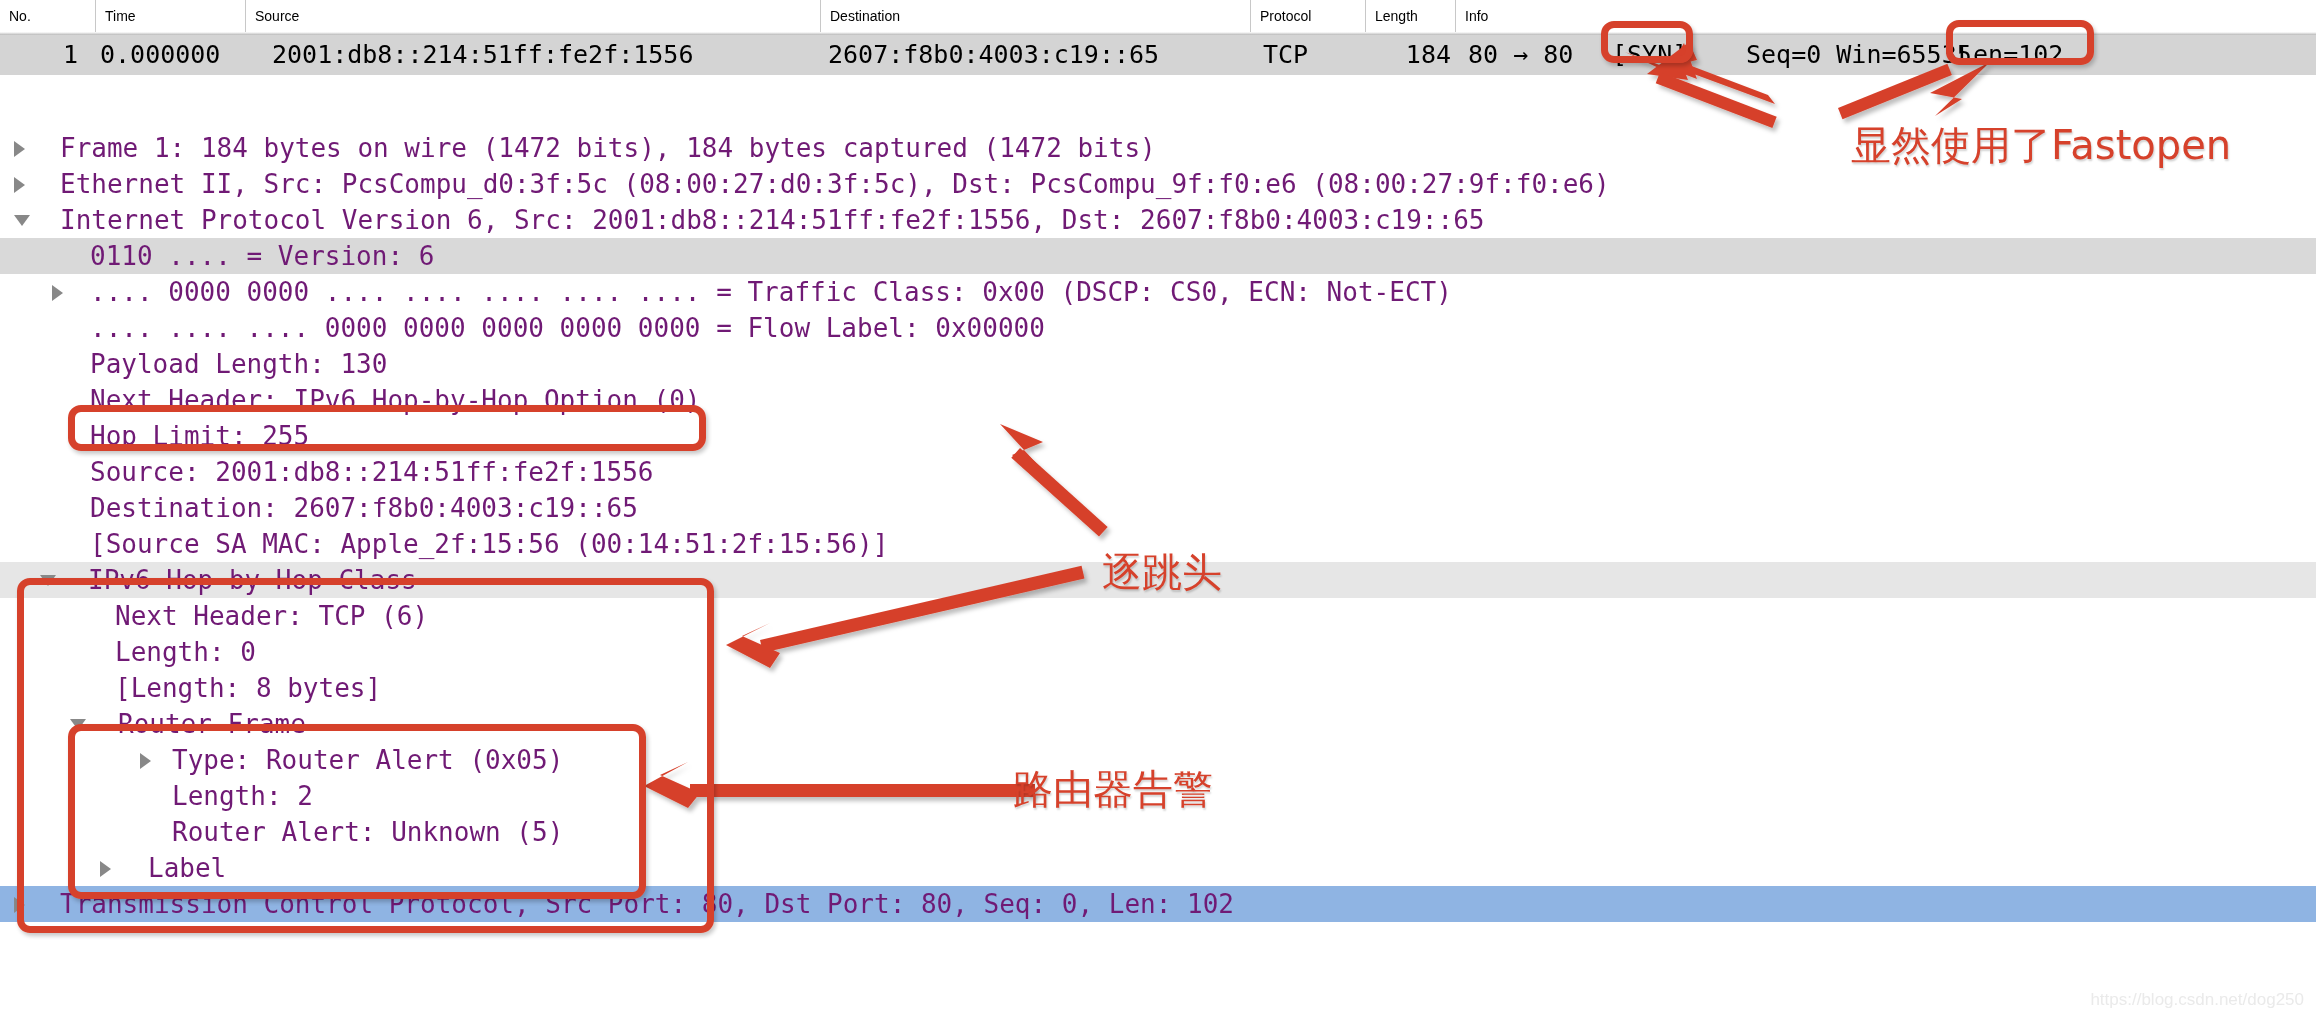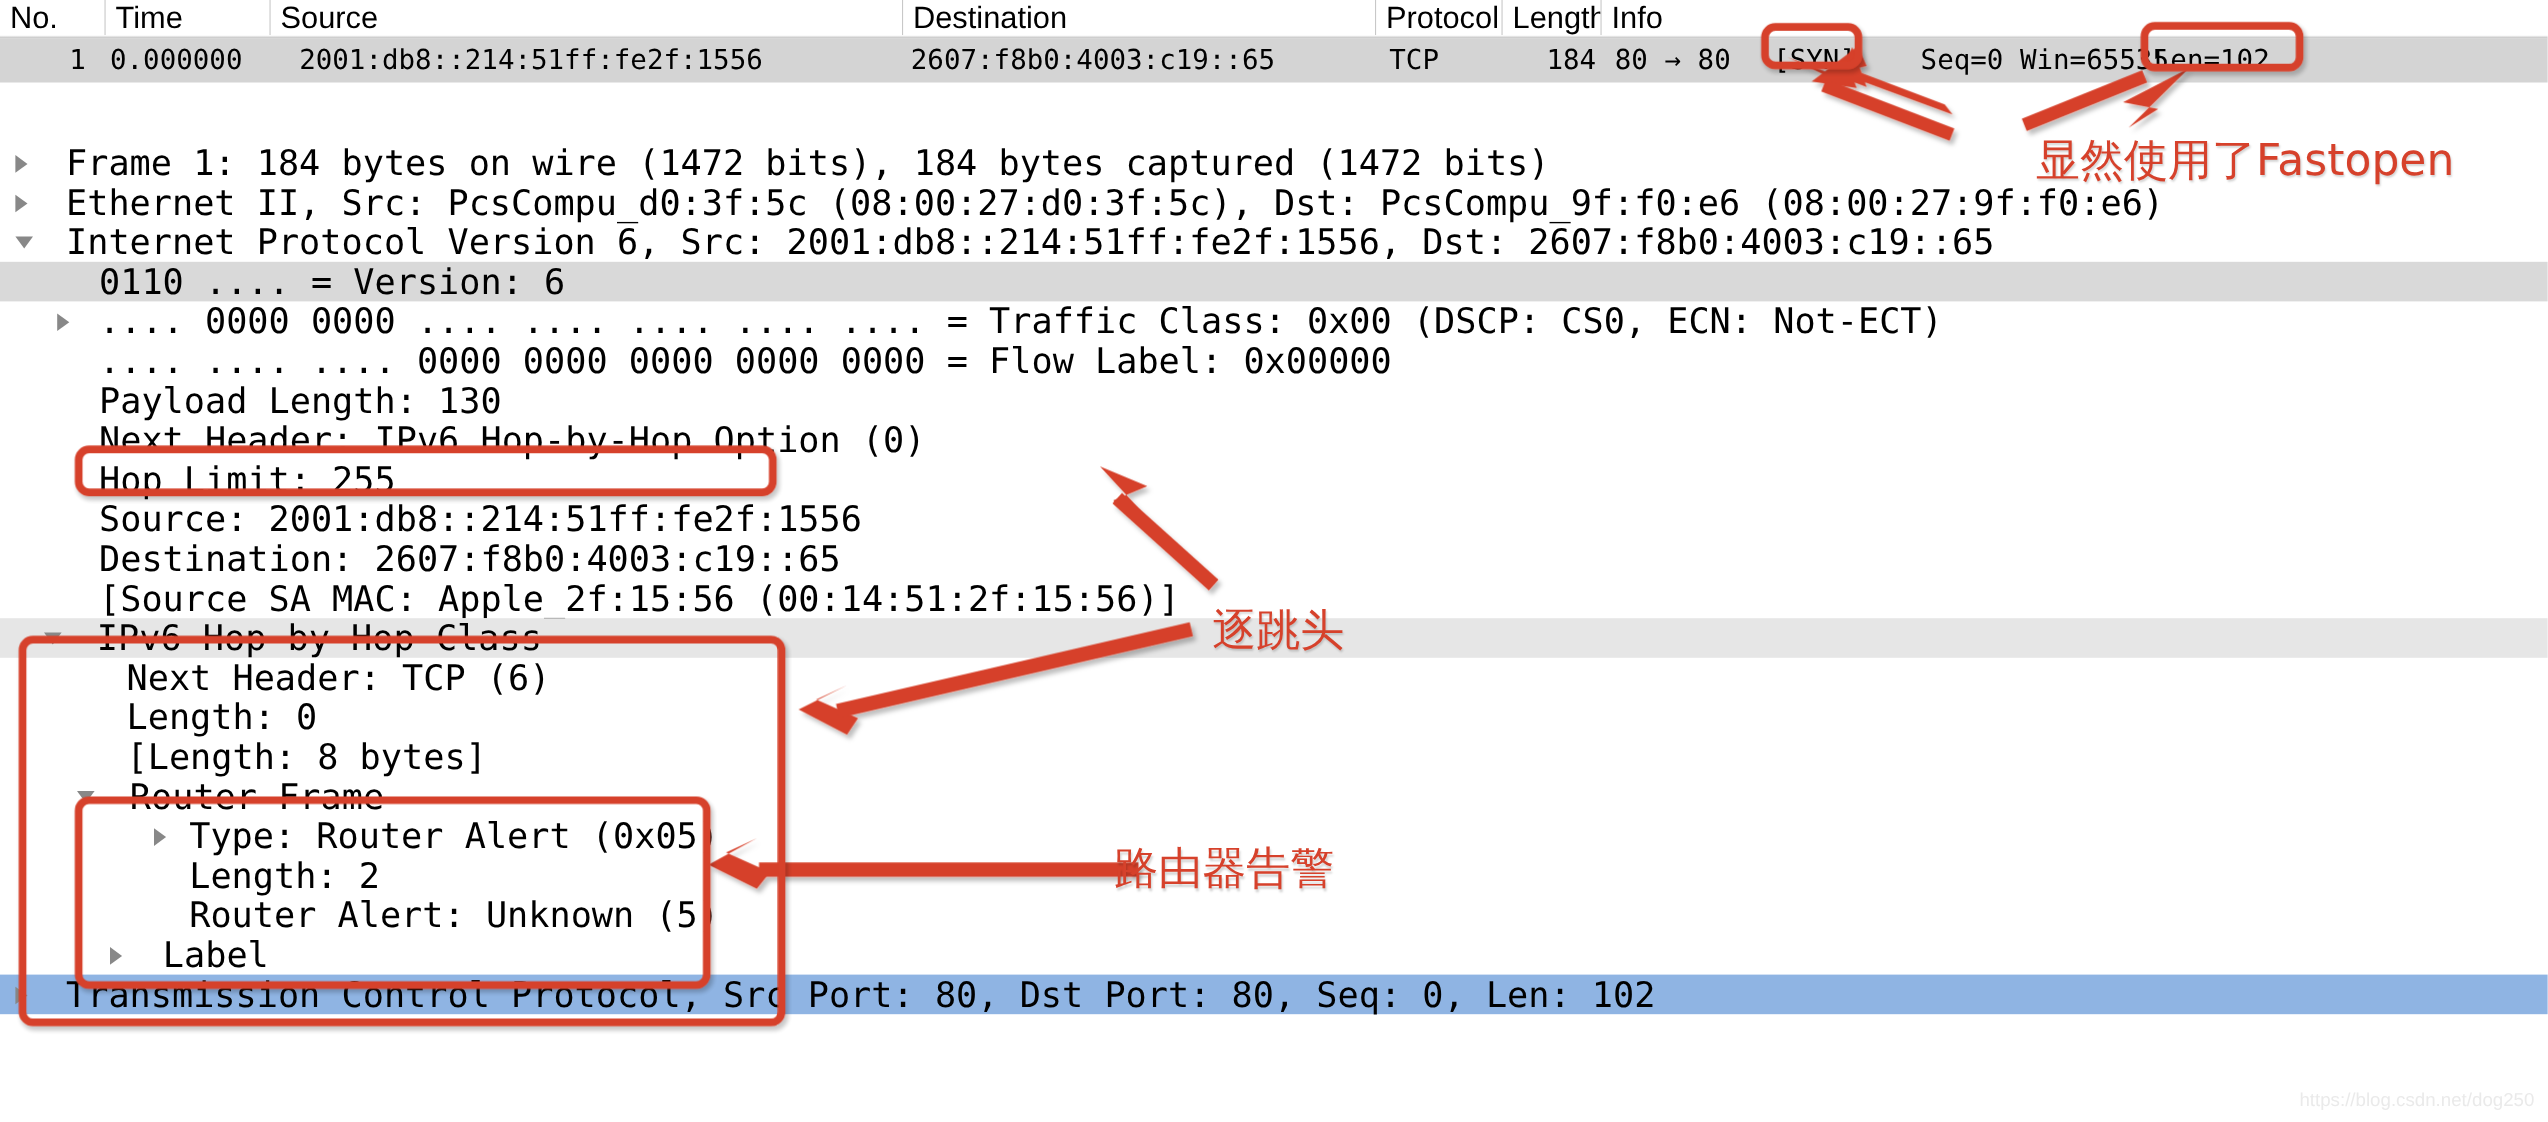--- a/index.html
+++ b/index.html
@@ -8,41 +8,41 @@
     background:#ffffff;
     font-family:"DejaVu Sans Mono","Liberation Mono",monospace;
     overflow:hidden;
     position:relative;
   }
   
   #packet-list{position:absolute;left:0;top:0;width:2316px;height:75px;}
   .col-head{
     position:absolute;top:0;height:32px;line-height:32px;
     font-family:"Liberation Sans","DejaVu Sans",sans-serif;
-    font-size:28px;color:#000;background:#ffffff;
+    font-size:14px;color:#000;background:#ffffff;
     padding-left:9px;box-sizing:border-box;
     border-left:1px solid #c8c8c8;
   }
   .col-head.first{border-left:none;}
   #list-header-rule{position:absolute;left:0;top:32px;width:2316px;height:3px;
                     background:linear-gradient(#ffffff,#b9b9b9);}
   #packet-row{
     position:absolute;left:0;top:35px;width:2316px;height:40px;
     background:#d4d4d4;
   }
   .cell{
     position:absolute;top:0;height:40px;line-height:40px;
     font-size:25px;color:#000;white-space:nowrap;
   }
   .cell.r{text-align:right;}
   
   #detail-tree{position:absolute;left:0;top:130px;width:2316px;}
   .trow{
     position:relative;height:36px;line-height:36px;
-    font-size:32px;color:#000000;white-space:nowrap;
+    font-size:26px;color:#701a75;white-space:nowrap;
   }
   .trow .txt{position:absolute;top:0;}
   .trow.sel-grey{background:#d9d9d9;}
   .trow.sel-grey2{background:#e6e6e6;}
   .trow.sel-blue{background:#8fb4e3;}
   .tri{
     position:absolute;top:50%;margin-top:-7px;
     width:0;height:0;
   }
   .tri.closed{border-top:8px solid transparent;border-bottom:8px solid transparent;

